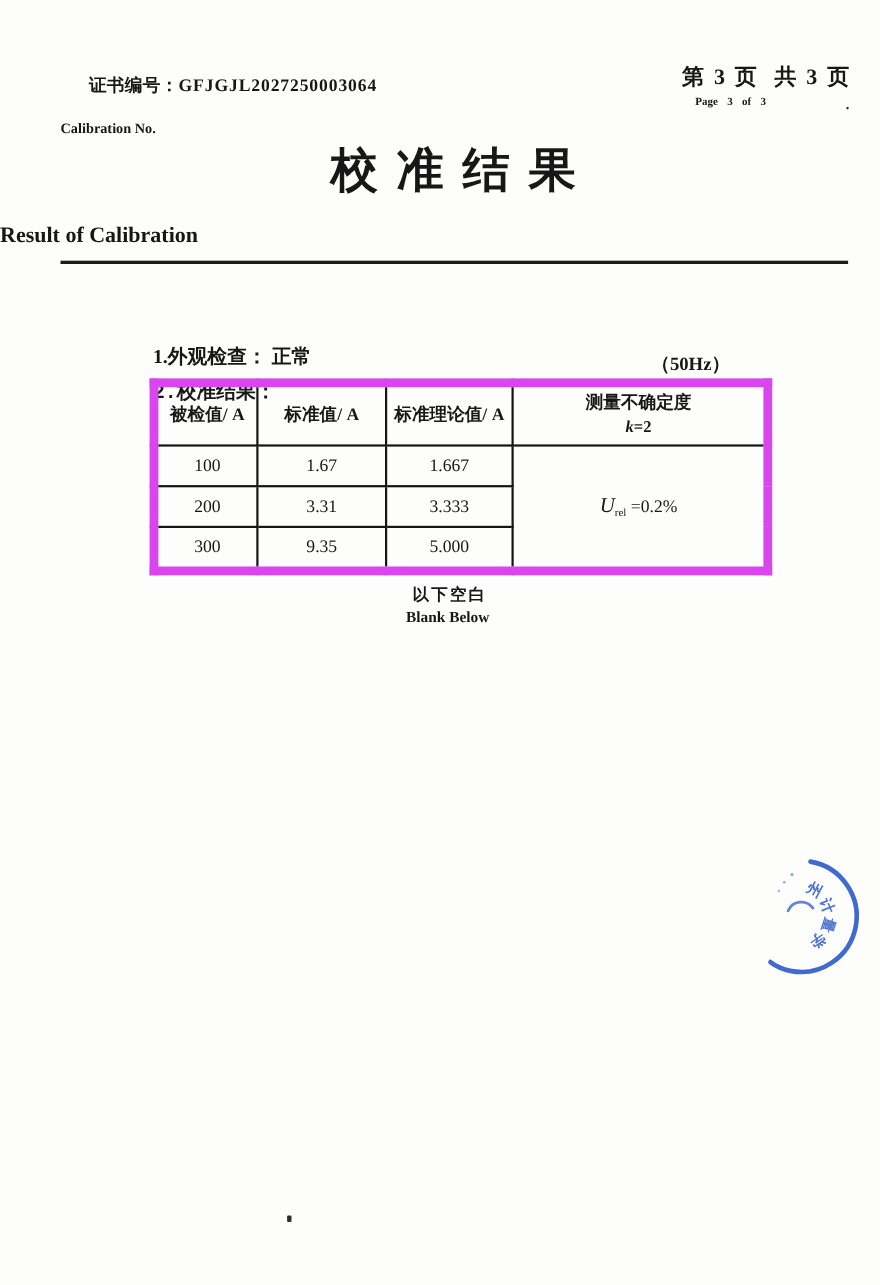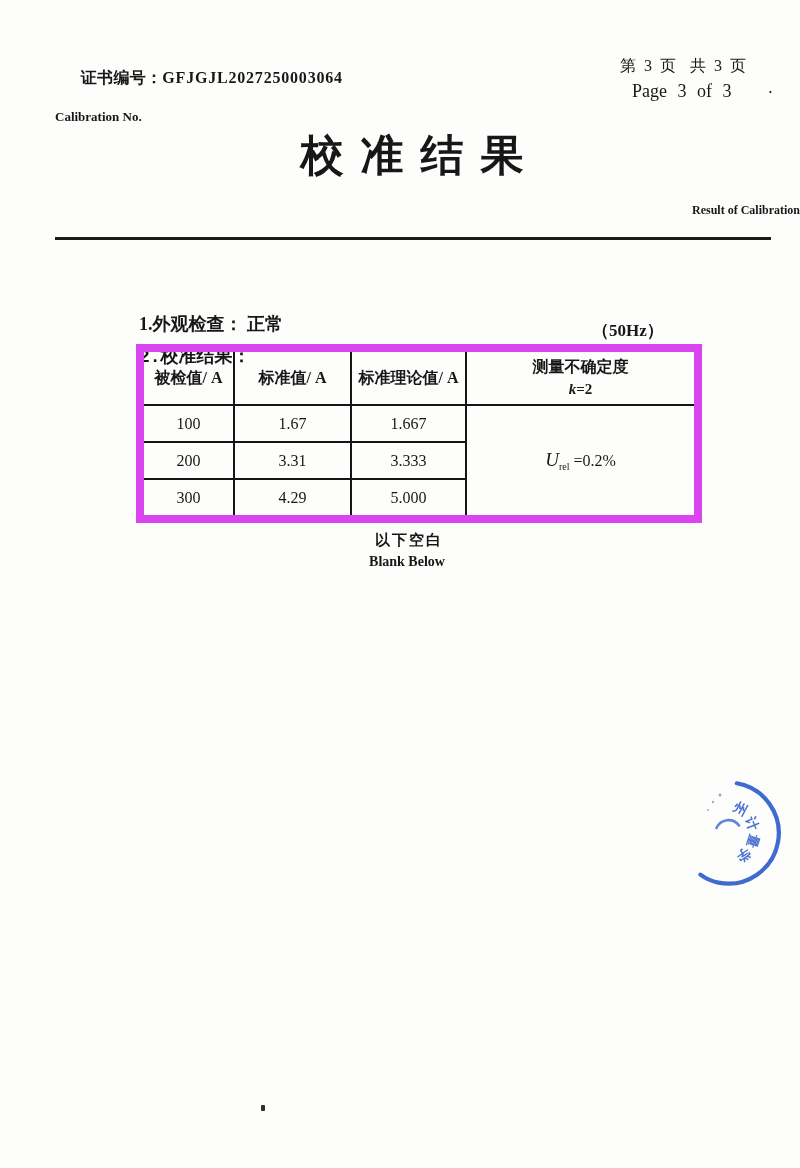--- a/index.html
+++ b/index.html
@@ -10,34 +10,34 @@
     font-family:"Liberation Serif","DejaVu Serif",serif;
     color:#171717;
   }
   
   .cert-block { position:absolute; left:55px; top:50px; }
   .cert-line { font-size:16px; font-weight:700; letter-spacing:0.3px; white-space:pre; }
   .cert-num { font-family:"Liberation Serif","DejaVu Serif",serif; letter-spacing:0.8px; }
   .cert-en { font-size:13px; font-weight:700; margin-top:2px; }
   
   .page-block { position:absolute; left:620px; top:56px; width:152px; }
-  .page-cn { font-size:16px; font-weight:400; white-space:pre; letter-spacing:2px; }
+  .page-cn { font-size:20px; font-weight:700; white-space:pre; letter-spacing:2px; }
   .page-en-row { display:flex; justify-content:space-between; padding-left:12px; margin-top:4px; }
-  .page-en { font-size:18px; font-weight:400; word-spacing:6px; }
+  .page-en { font-size:10px; font-weight:700; word-spacing:6px; }
   .page-dot { font-size:13px; font-weight:700; }
   
   .doc-title {
     position:absolute; left:0; top:132px; width:100%;
     text-align:center; font-size:43px; font-weight:700;
     letter-spacing:17px; padding-left:17px; box-sizing:border-box;
     line-height:1.1; white-space:pre;margin-left:12px;
   }
   .doc-subtitle {
     position:absolute; left:0; top:203px; width:100%;
-    text-align:right; font-size:12px; font-weight:700;
+    text-align:left; font-size:20px; font-weight:700;
   }
   .rule { position:absolute; left:55px; top:237px; width:716px; height:2.5px; background:#1b1b1b; }
   
   .line-item { position:absolute; font-size:18px; font-weight:600; white-space:pre;margin-top:23px; }
   .item1 { left:139px; top:289px; }
   .item2 { left:139px; top:321px;font-family:Liberation Mono, monospace; }
   .freq  { position:absolute; left:592px; top:319px; font-size:17px; font-weight:600; }
   
   .results-table {
     position:absolute; left:136px; top:344px;
@@ -127,21 +127,21 @@
         <span class="u-symbol">U</span><span class="u-sub">rel</span><span class="u-val"> =0.2%</span>
       </td>
     </tr>
     <tr>
       <td>200</td>
       <td>3.31</td>
       <td>3.333</td>
     </tr>
     <tr>
       <td>300</td>
-      <td>4.29</td>
+      <td>9.35</td>
       <td>5.000</td>
     </tr>
   </tbody>
     </table>
 
   <div class="blank-cn">以下空白</div>
   <div class="blank-en">Blank Below</div>
 
   <svg class="stamp-svg" viewBox="0 0 130 125">
     <path d="M 66.8 11.3 A 50.5 50.5 0 1 1 48.4 110.6 q -10 -2 -18 -8" fill="none" stroke="#2e5ec9" stroke-width="4.2" stroke-linecap="round" opacity="0.92"></path>

